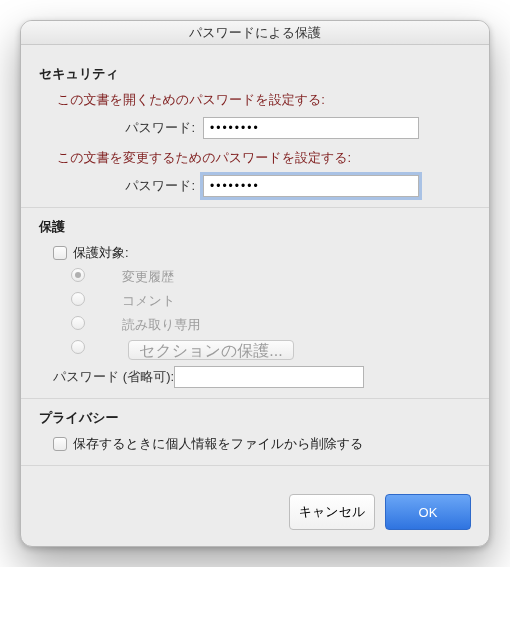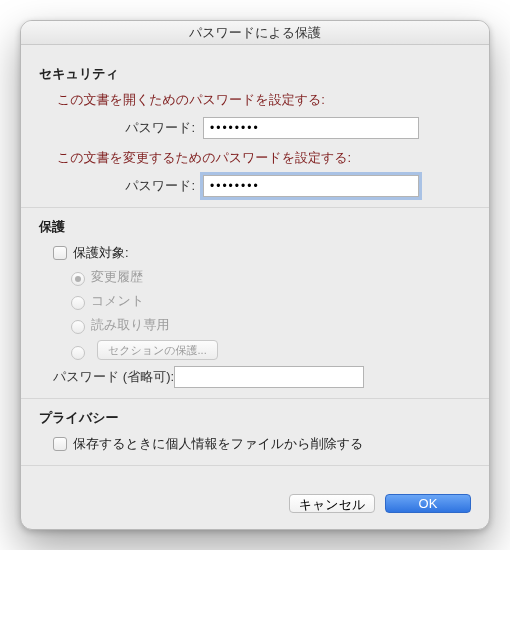--- a/index.html
+++ b/index.html
@@ -90,23 +90,24 @@
     border-radius: 3px;
     background: linear-gradient(to bottom,#fdfdfd,#ececec);
     margin-right: 6px;
     flex-shrink: 0;
   }
   .radio-group {
     margin-left: 32px;
   }
   .radio-row {
     display: flex;
-    align-items: flex-end;
+    align-items: flex-start;
     margin-bottom: 6px;
     color: #9c9c9c;
+    gap: 31px;
   }
   .radio {
     width: 14px;
     height: 14px;
     border: 1px solid #c4c4c4;
     border-radius: 50%;
     margin-right: 6px;
     background: linear-gradient(to bottom,#fdfdfd,#ececec);
     display: inline-flex;
     align-items: center;
@@ -118,36 +119,36 @@
     width: 6px;
     height: 6px;
     border-radius: 50%;
     background: #b0b0b0;
   }
   .inline-btn {
     height: 20px;
     border: 1px solid #c9c9c9;
     background: linear-gradient(to bottom,#fcfcfc,#ededed);
     border-radius: 4px;
-    font-size: 11px;
+    font-size: 16px;
     color: #9c9c9c;
     padding: 0 10px;
     margin-left: 6px;
     cursor: default;
   }
   .disabled-label { color: #9c9c9c; }
   .buttons {
     display: flex;
     justify-content: flex-end;
     gap: 10px;
     padding: 4px 18px 16px 18px;
   }
   .btn {
     min-width: 86px;
-    height: 19px;
+    height: 36px;
     border-radius: 4px;
     font-size: 13px;
     border: 1px solid #bdbdbd;
     background: linear-gradient(to bottom,#ffffff,#f1f1f1);
     cursor: pointer;
   }
   .btn.primary {
     color: #fff;
     border: 1px solid #2e69c9;
     background: linear-gradient(to bottom,#6aa6f6,#2f74e0);

